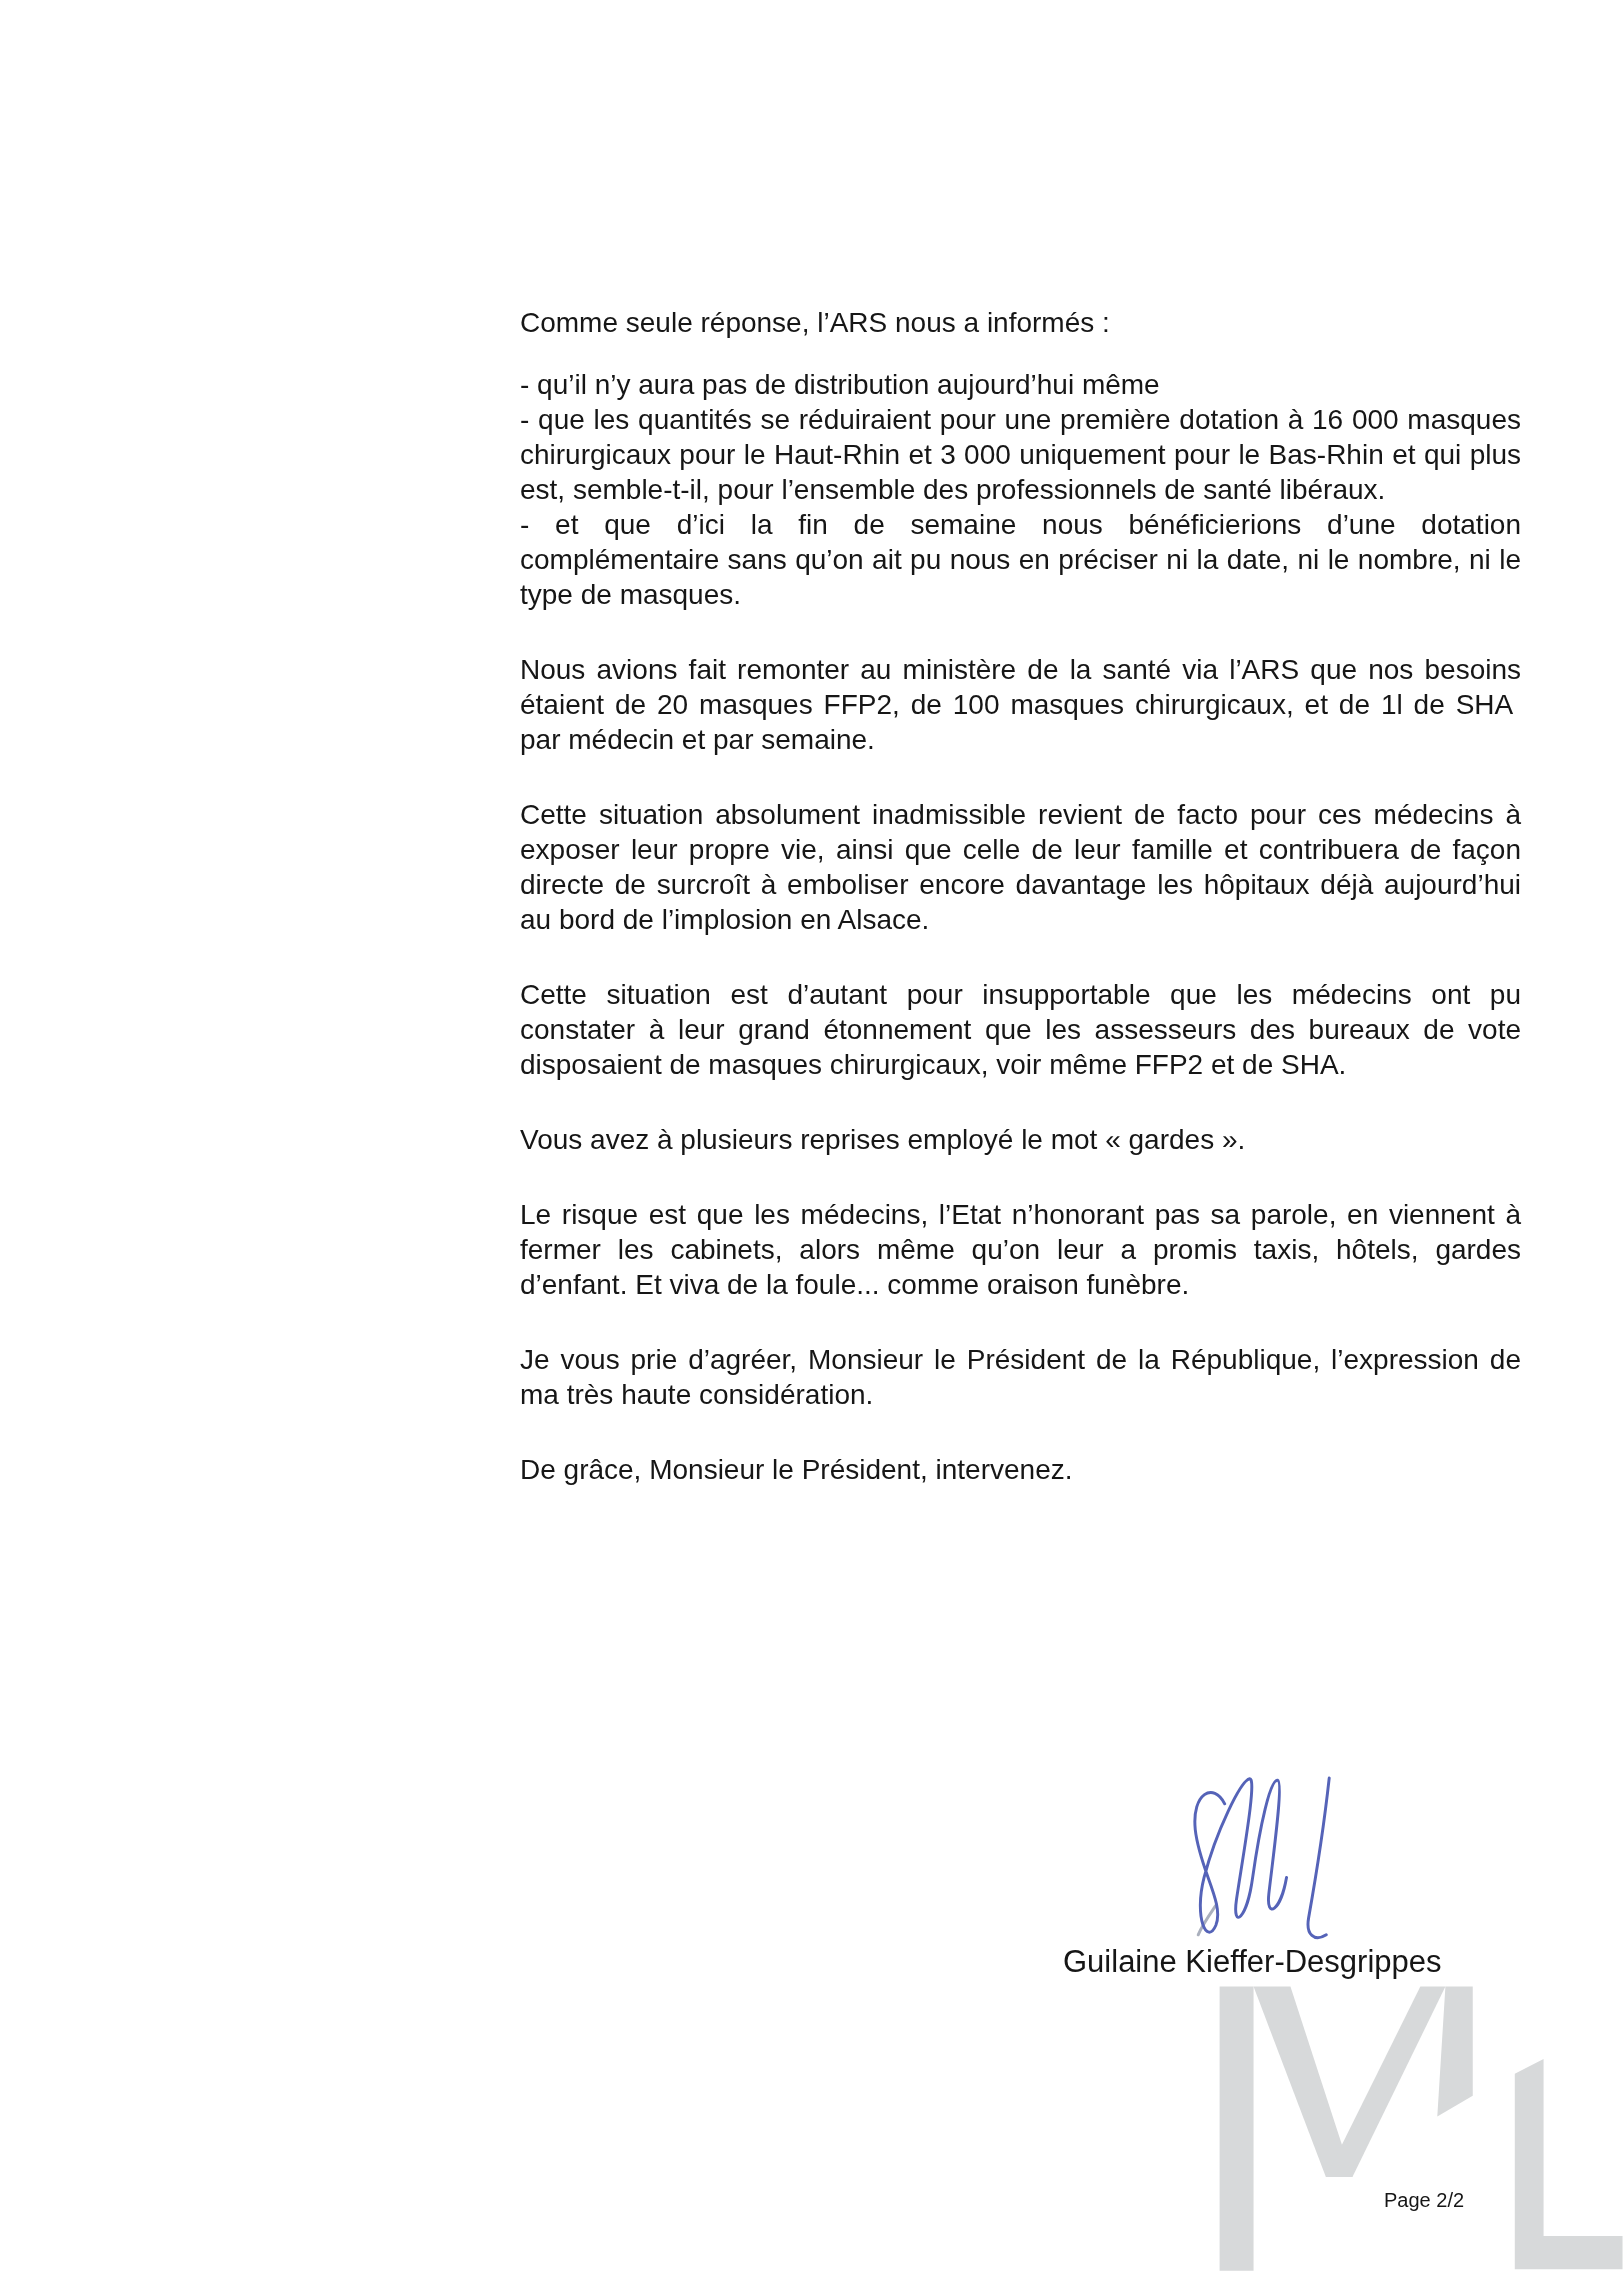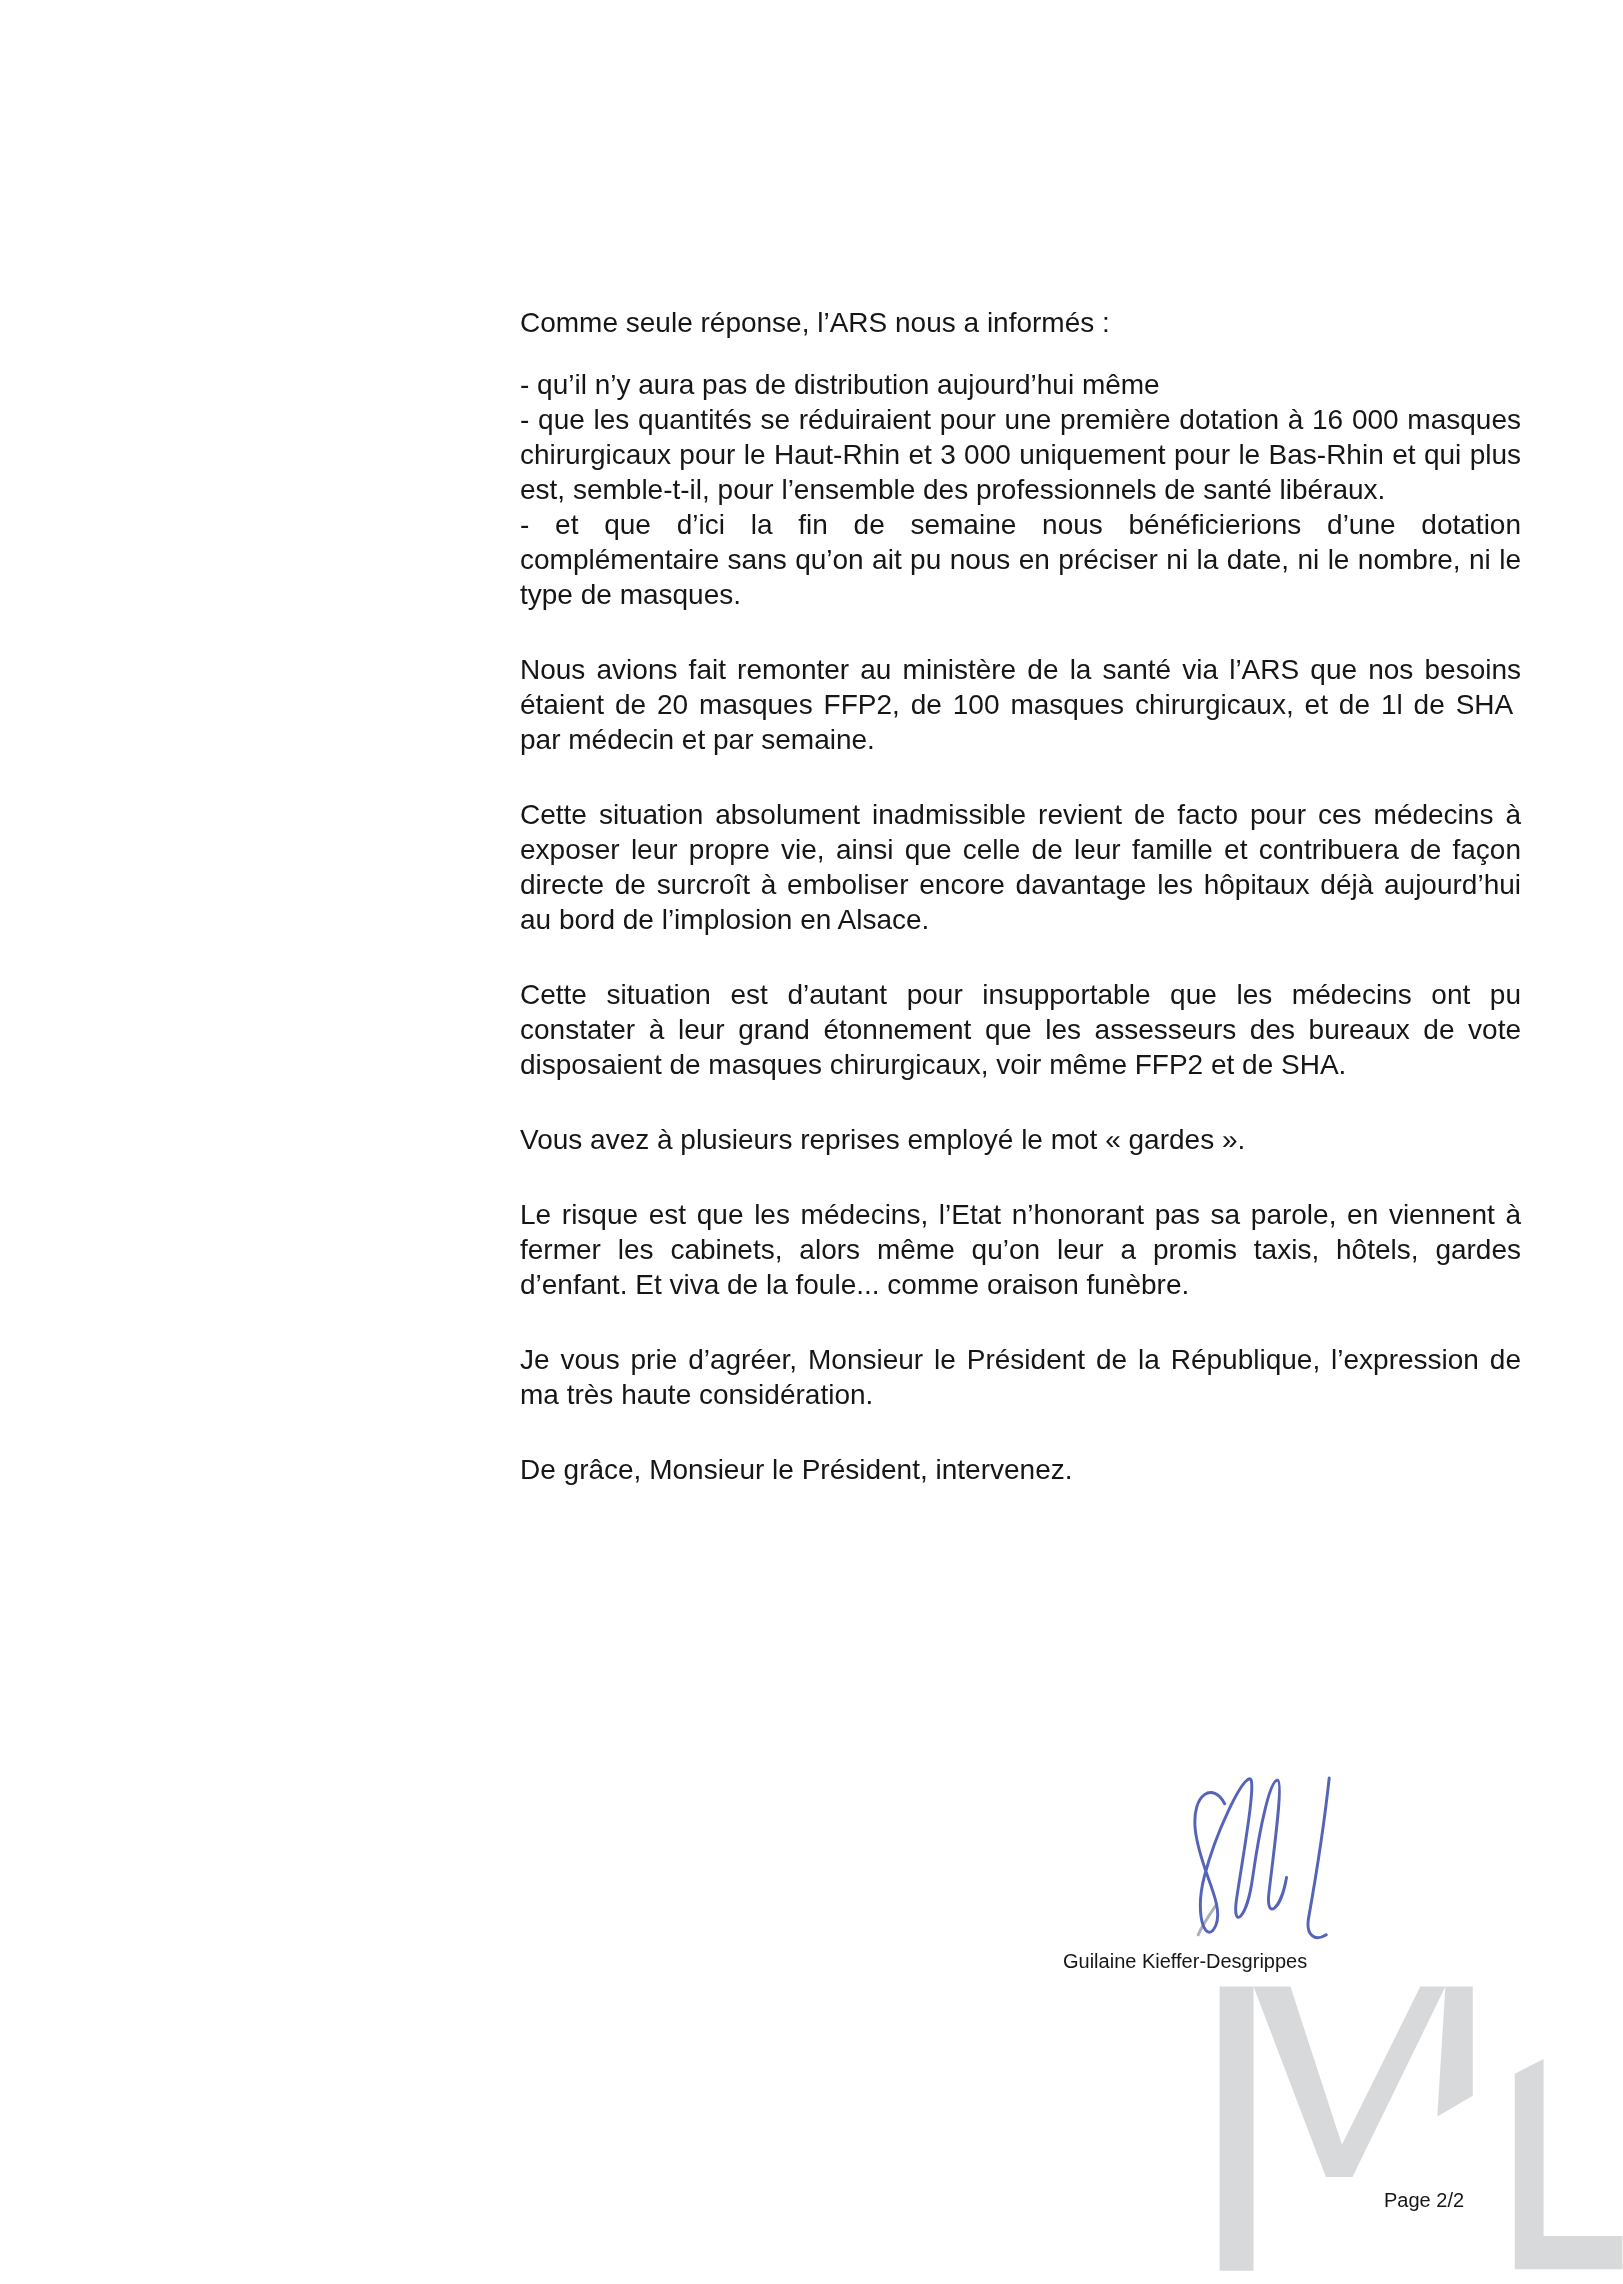--- a/index.html
+++ b/index.html
@@ -36,21 +36,21 @@
     position: absolute;
     left: 1173px;
     top: 1767px;
     width: 177px;
     height: 184px;
   }
   .signer-name {
     position: absolute;
     left: 1063px;
     top: 1944px;
-    font-size: 20px;
+    font-size: 31px;
     line-height: 35px;
     white-space: nowrap;
   }
   .watermark-svg {
     position: absolute;
     left: 1196px;
     top: 1963px;
     width: 428px;
     height: 321px;
   }

